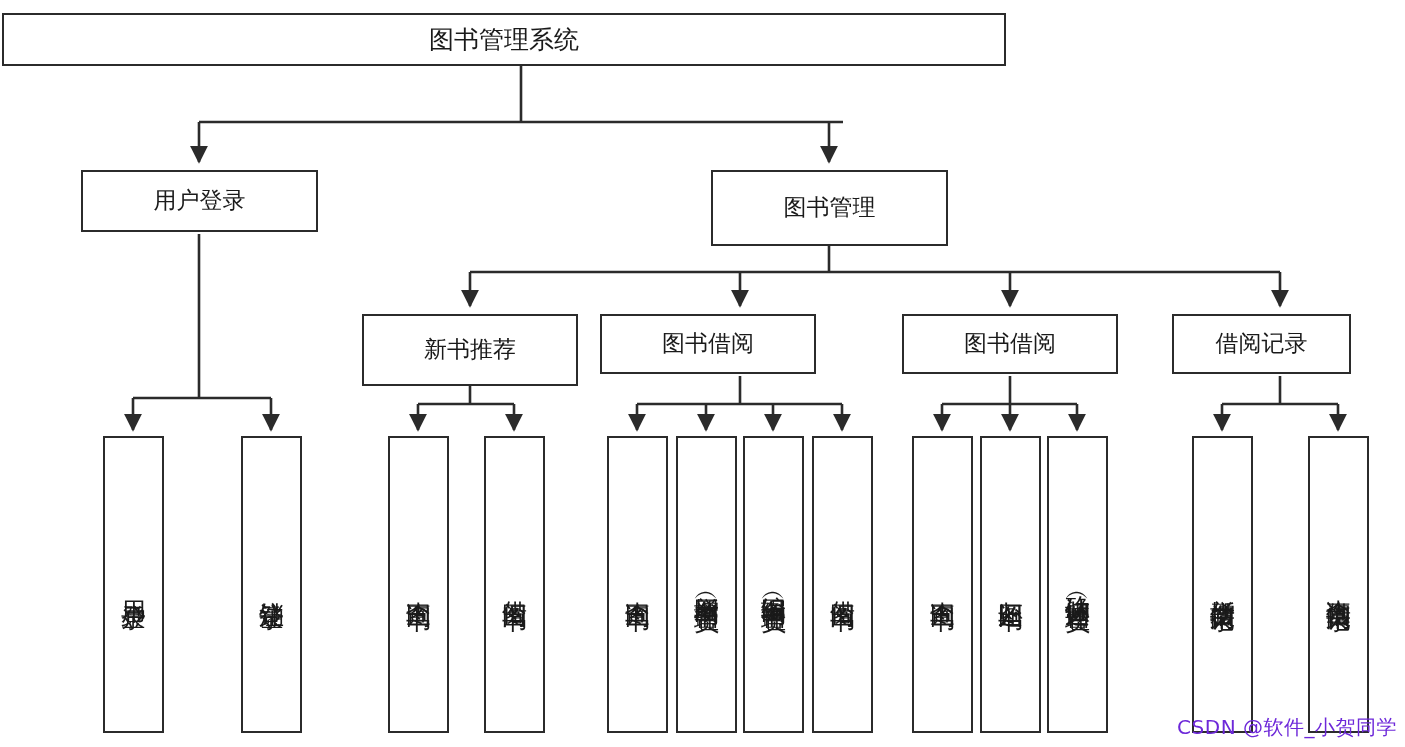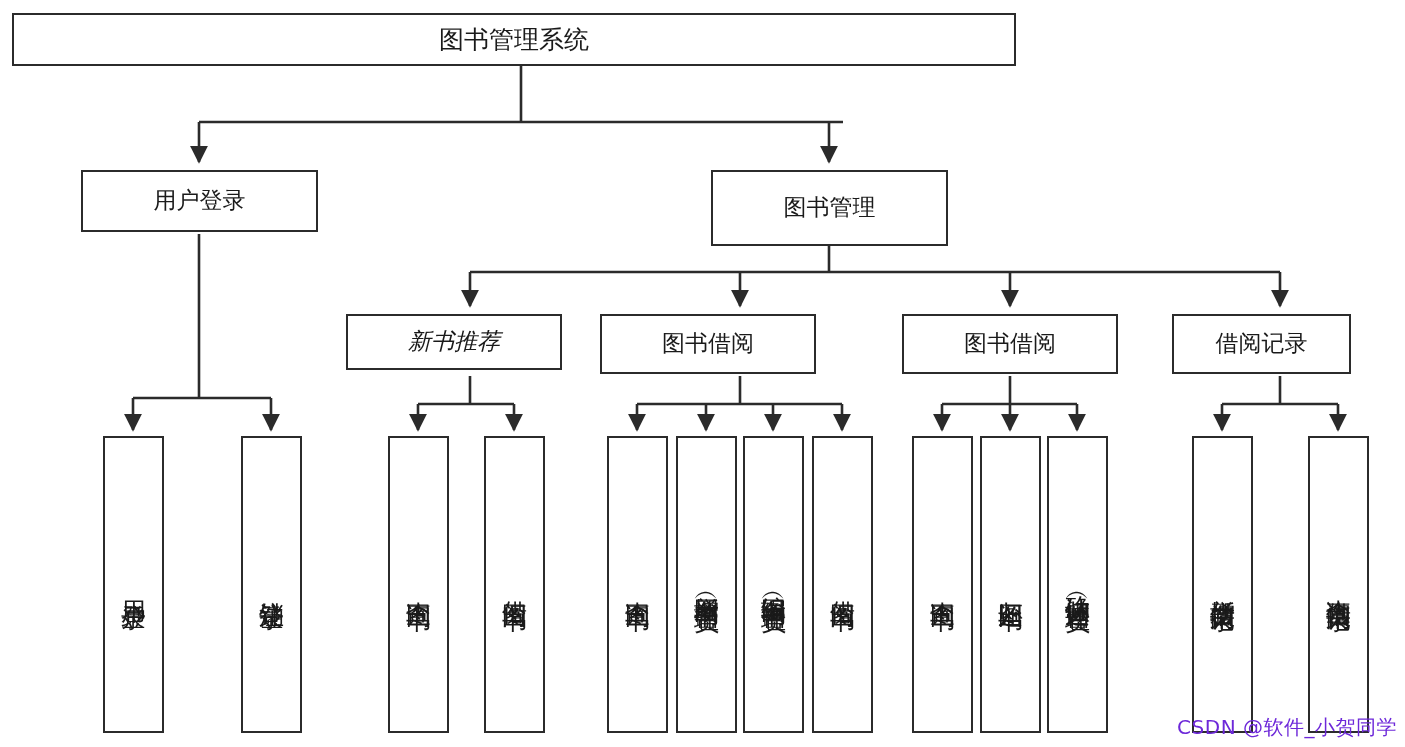--- a/index.html
+++ b/index.html
@@ -123,32 +123,32 @@
       <path d="M 1010 404 L 1010 430" marker-end="url(#arrow)"></path>
       <path d="M 1077 404 L 1077 430" marker-end="url(#arrow)"></path>
 
       <path d="M 1280 376 L 1280 404"></path>
       <path d="M 1222 404 L 1338 404"></path>
       <path d="M 1222 404 L 1222 430" marker-end="url(#arrow)"></path>
       <path d="M 1338 404 L 1338 430" marker-end="url(#arrow)"></path>
     </g>
   </svg>
 
-  <div class="node root-node" style="left:12px; top:13px; width:1004px; height:53px;">
+  <div class="node root-node" style="left:2px; top:13px; width:1004px; height:53px;">
     <span class="lbl">图书管理系统</span>
   </div>
 
   <div class="node l2-node" style="left:81px; top:170px; width:237px; height:62px;">
     <span class="lbl">用户登录</span>
   </div>
   <div class="node l2-node" style="left:711px; top:170px; width:237px; height:76px;">
     <span class="lbl">图书管理</span>
   </div>
 
-  <div class="node l3-node" style="left:346px; top:314px; width:216px; height:56px;font-style:italic;">
+  <div class="node l3-node" style="left:362px; top:314px; width:216px; height:72px;">
     <span class="lbl">新书推荐</span>
   </div>
   <div class="node l3-node" style="left:600px; top:314px; width:216px; height:60px;">
     <span class="lbl">图书借阅</span>
   </div>
   <div class="node l3-node" style="left:902px; top:314px; width:216px; height:60px;">
     <span class="lbl">图书借阅</span>
   </div>
   <div class="node l3-node" style="left:1172px; top:314px; width:179px; height:60px;">
     <span class="lbl">借阅记录</span>

